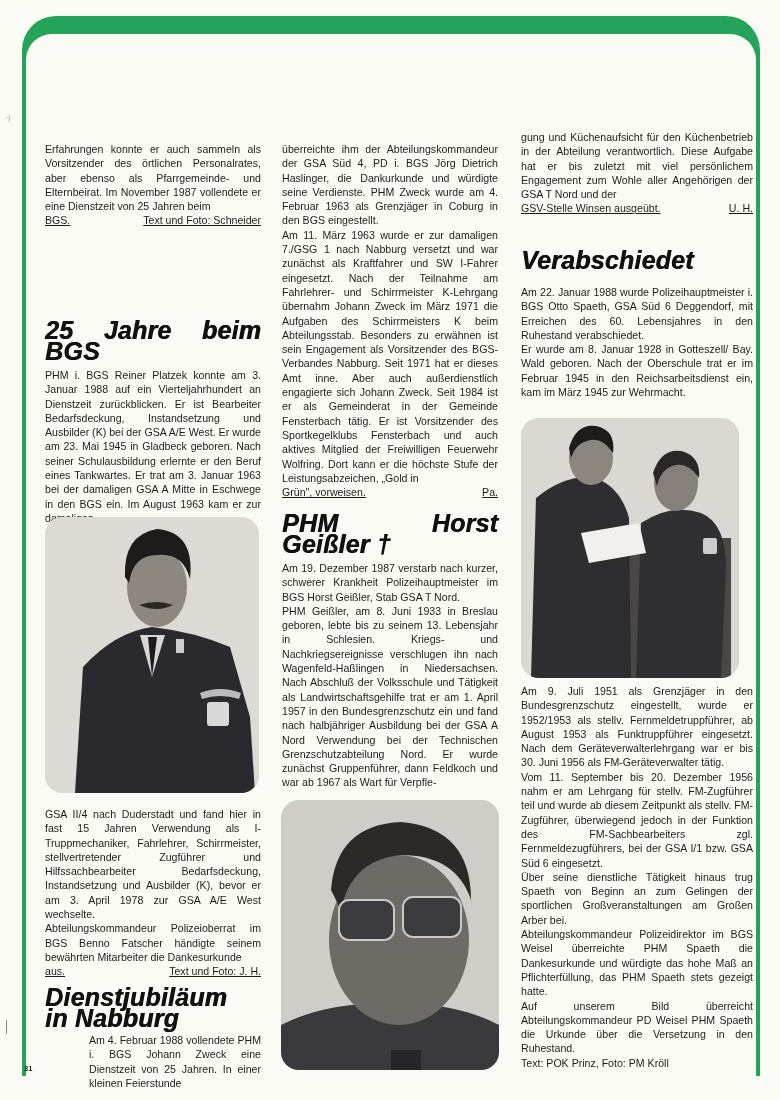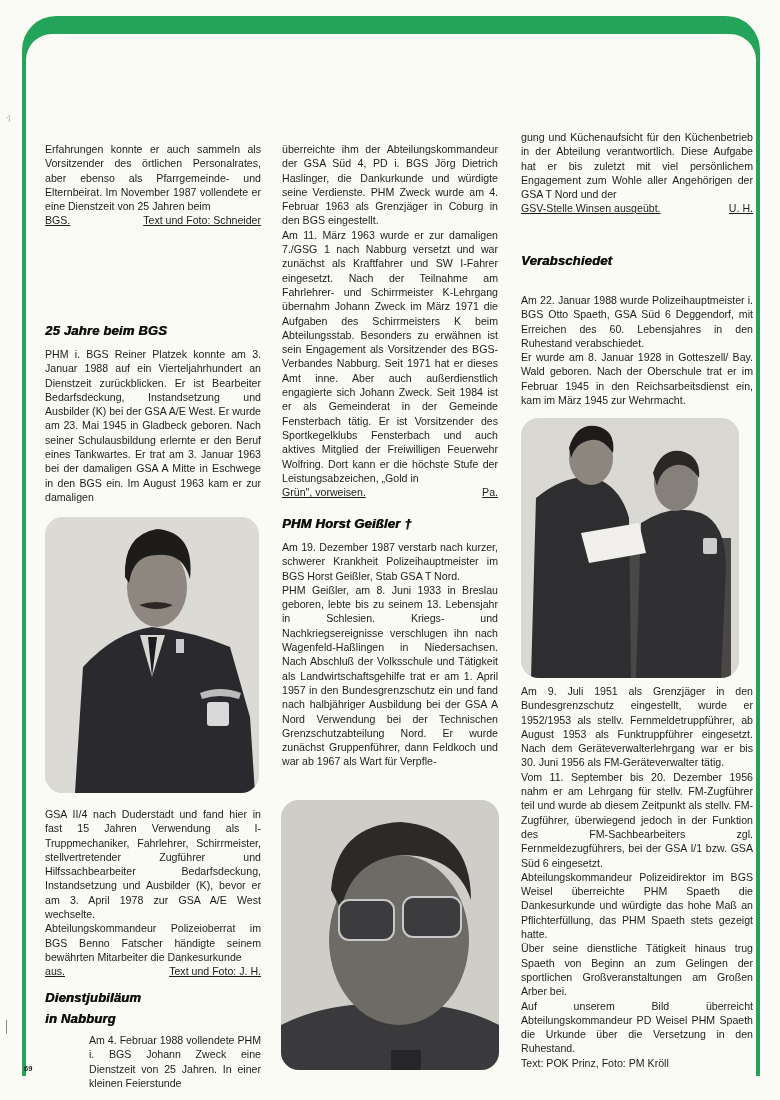--- a/index.html
+++ b/index.html
@@ -21,21 +21,21 @@
   .frame-right {
     position: absolute; left: 756px; top: 56px; width: 4px; height: 1020px; background: #24a35a;
   }
   .col { position: absolute; font-size: 10.6px; line-height: 14.3px; text-align: justify; hyphens: manual; }
   .col p { margin: 0; }
   .col1 { left: 45px; width: 216px; }
   .col2 { left: 282px; width: 216px; }
   .col3 { left: 521px; width: 232px; }
   h2.headline {
     font-family: "Liberation Sans", sans-serif; font-style: italic; font-weight: 900;
-    font-size: 13px; line-height: 21px; margin: 0; letter-spacing: 0.2px; color: #111;
+    font-size: 25px; line-height: 21px; margin: 0; letter-spacing: 0.2px; color: #111;
     text-shadow: 0.6px 0 0 #111;
   }
   .credit-line { display: flex; justify-content: space-between; text-decoration: underline; }
   .credit-right { text-align: left; }
   .photo {
     position: absolute; border-radius: 18px; overflow: hidden;
     background: linear-gradient(180deg, #e6e4df 0%, #d6d3cc 100%);
   }
   .photo svg { width: 100%; height: 100%; display: block; }
   .page-number { position: absolute; left: 24px; top: 1064px; font-size: 7.5px; font-weight: bold; }
@@ -88,21 +88,21 @@
     <span>Text und Foto: J. H.</span>
   </p>
 </div>
 
 <div class="col col1" style="top:987px;">
   <h2 class="headline">Dienstjubiläum</h2>
   <h2 class="headline">in Nabburg</h2>
   <p style="margin-top:4px;margin-left:44px;">Am 4. Februar 1988 vollendete PHM i. BGS Johann Zweck eine Dienstzeit von 25 Jahren. In einer kleinen Feierstunde</p>
 </div>
 
-<div class="page-number">69</div>
+<div class="page-number">31</div>
 
 <div class="col col2" style="top:142px;">
   <p>überreichte ihm der Abteilungskommandeur der GSA Süd 4, PD i. BGS Jörg Dietrich Haslinger, die Dankurkunde und würdigte seine Verdienste. PHM Zweck wurde am 4. Februar 1963 als Grenzjäger in Coburg in den BGS eingestellt.</p>
   <p>Am 11. März 1963 wurde er zur damaligen 7./GSG 1 nach Nabburg versetzt und war zunächst als Kraftfahrer und SW I-Fahrer eingesetzt. Nach der Teilnahme am Fahrlehrer- und Schirrmeister K-Lehrgang übernahm Johann Zweck im März 1971 die Aufgaben des Schirrmeisters K beim Abteilungsstab. Besonders zu erwähnen ist sein Engagement als Vorsitzender des BGS-Verbandes Nabburg. Seit 1971 hat er dieses Amt inne. Aber auch außerdienstlich engagierte sich Johann Zweck. Seit 1984 ist er als Gemeinderat in der Gemeinde Fensterbach tätig. Er ist Vorsitzender des Sportkegelklubs Fensterbach und auch aktives Mitglied der Freiwilligen Feuerwehr Wolfring. Dort kann er die höchste Stufe der Leistungsabzeichen, „Gold in</p>
   <p class="credit-line">
     <span>Grün", vorweisen.</span>
     <span>Pa.</span>
   </p>
 </div>
 
@@ -127,21 +127,21 @@
 <div class="col col3" style="top:130px;">
   <p>gung und Küchenaufsicht für den Küchenbetrieb in der Abteilung verantwortlich. Diese Aufgabe hat er bis zuletzt mit viel persönlichem Engagement zum Wohle aller Angehörigen der GSA T Nord und der</p>
   <p class="credit-line">
     <span>GSV-Stelle Winsen ausgeübt.</span>
     <span>U. H.</span>
   </p>
 </div>
 
 <div class="col col3" style="top:250px;">
   <h2 class="headline">Verabschiedet</h2>
-  <p style="margin-top:22px;">Am 22. Januar 1988 wurde Polizeihauptmeister i. BGS Otto Spaeth, GSA Süd 6 Deggendorf, mit Erreichen des 60. Lebensjahres in den Ruhestand verabschiedet.</p>
+  <p style="margin-top:14px;">Am 22. Januar 1988 wurde Polizeihauptmeister i. BGS Otto Spaeth, GSA Süd 6 Deggendorf, mit Erreichen des 60. Lebensjahres in den Ruhestand verabschiedet.</p>
   <p>Er wurde am 8. Januar 1928 in Gotteszell/ Bay. Wald geboren. Nach der Oberschule trat er im Februar 1945 in den Reichsarbeitsdienst ein, kam im März 1945 zur Wehrmacht.</p>
 </div>
 
 <div class="photo" style="left:521px; top:418px; width:218px; height:260px;">
   <svg viewBox="0 0 218 260" preserveAspectRatio="none">
     <rect x="0" y="0" width="218" height="260" fill="#dad8d2"></rect>
     <rect x="90" y="120" width="120" height="140" fill="#4a4846"></rect>
     <path d="M10 260 L15 80 Q45 55 75 60 Q100 70 108 100 L110 260 Z" fill="#2e2e30"></path>
     <ellipse cx="70" cy="40" rx="22" ry="27" fill="#8c867e"></ellipse>
     <path d="M48 30 Q55 5 75 8 Q95 12 92 35 Q82 20 70 22 Q55 24 50 40 Z" fill="#1e1c1a"></path>
@@ -149,17 +149,17 @@
     <ellipse cx="155" cy="65" rx="22" ry="28" fill="#86807a"></ellipse>
     <path d="M132 55 Q140 30 160 33 Q180 38 178 60 Q168 45 155 47 Q140 50 136 68 Z" fill="#2a2826"></path>
     <path d="M60 115 L118 105 L125 135 L68 145 Z" fill="#f1f0ec"></path>
     <rect x="182" y="120" width="14" height="16" rx="2" fill="#ccc"></rect>
   </svg>
 </div>
 
 <div class="col col3" style="top:684px;">
   <p>Am 9. Juli 1951 als Grenzjäger in den Bundesgrenzschutz eingestellt, wurde er 1952/1953 als stellv. Fernmeldetruppführer, ab August 1953 als Funktruppführer eingesetzt. Nach dem Geräteverwalterlehrgang war er bis 30. Juni 1956 als FM-Geräteverwalter tätig.</p>
   <p>Vom 11. September bis 20. Dezember 1956 nahm er am Lehrgang für stellv. FM-Zugführer teil und wurde ab diesem Zeitpunkt als stellv. FM-Zugführer, überwiegend jedoch in der Funktion des FM-Sachbearbeiters zgl. Fernmeldezugführers, bei der GSA I/1 bzw. GSA Süd 6 eingesetzt.</p>
+  <p>Über seine dienstliche Tätigkeit hinaus trug Spaeth von Beginn an zum Gelingen der sportlichen Großveranstaltungen am Großen Arber bei.</p>
   <p>Abteilungskommandeur Polizeidirektor im BGS Weisel überreichte PHM Spaeth die Dankesurkunde und würdigte das hohe Maß an Pflichterfüllung, das PHM Spaeth stets gezeigt hatte.</p>
-  <p>Über seine dienstliche Tätigkeit hinaus trug Spaeth von Beginn an zum Gelingen der sportlichen Großveranstaltungen am Großen Arber bei.</p>
   <p>Auf unserem Bild überreicht Abteilungskommandeur PD Weisel PHM Spaeth die Urkunde über die Versetzung in den Ruhestand.</p>
   <p class="credit-right">Text: POK Prinz, Foto: PM Kröll</p>
 </div>
 
 </body></html>

